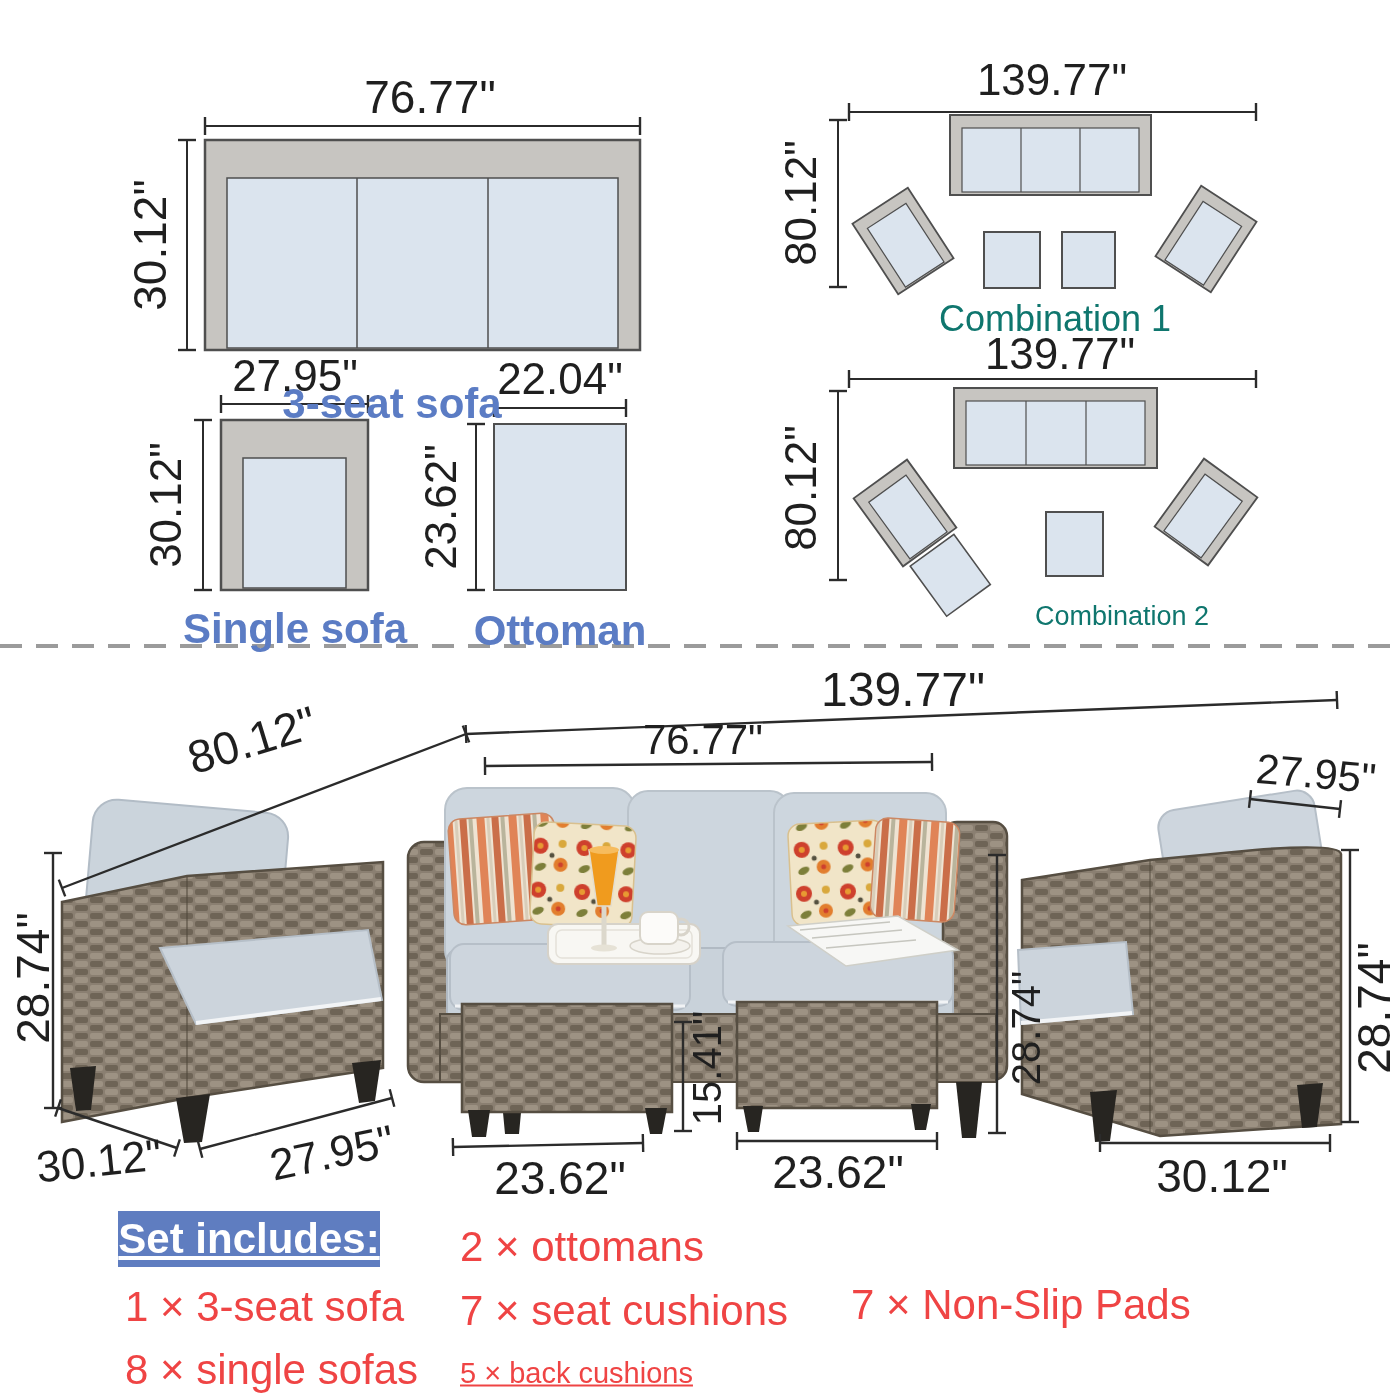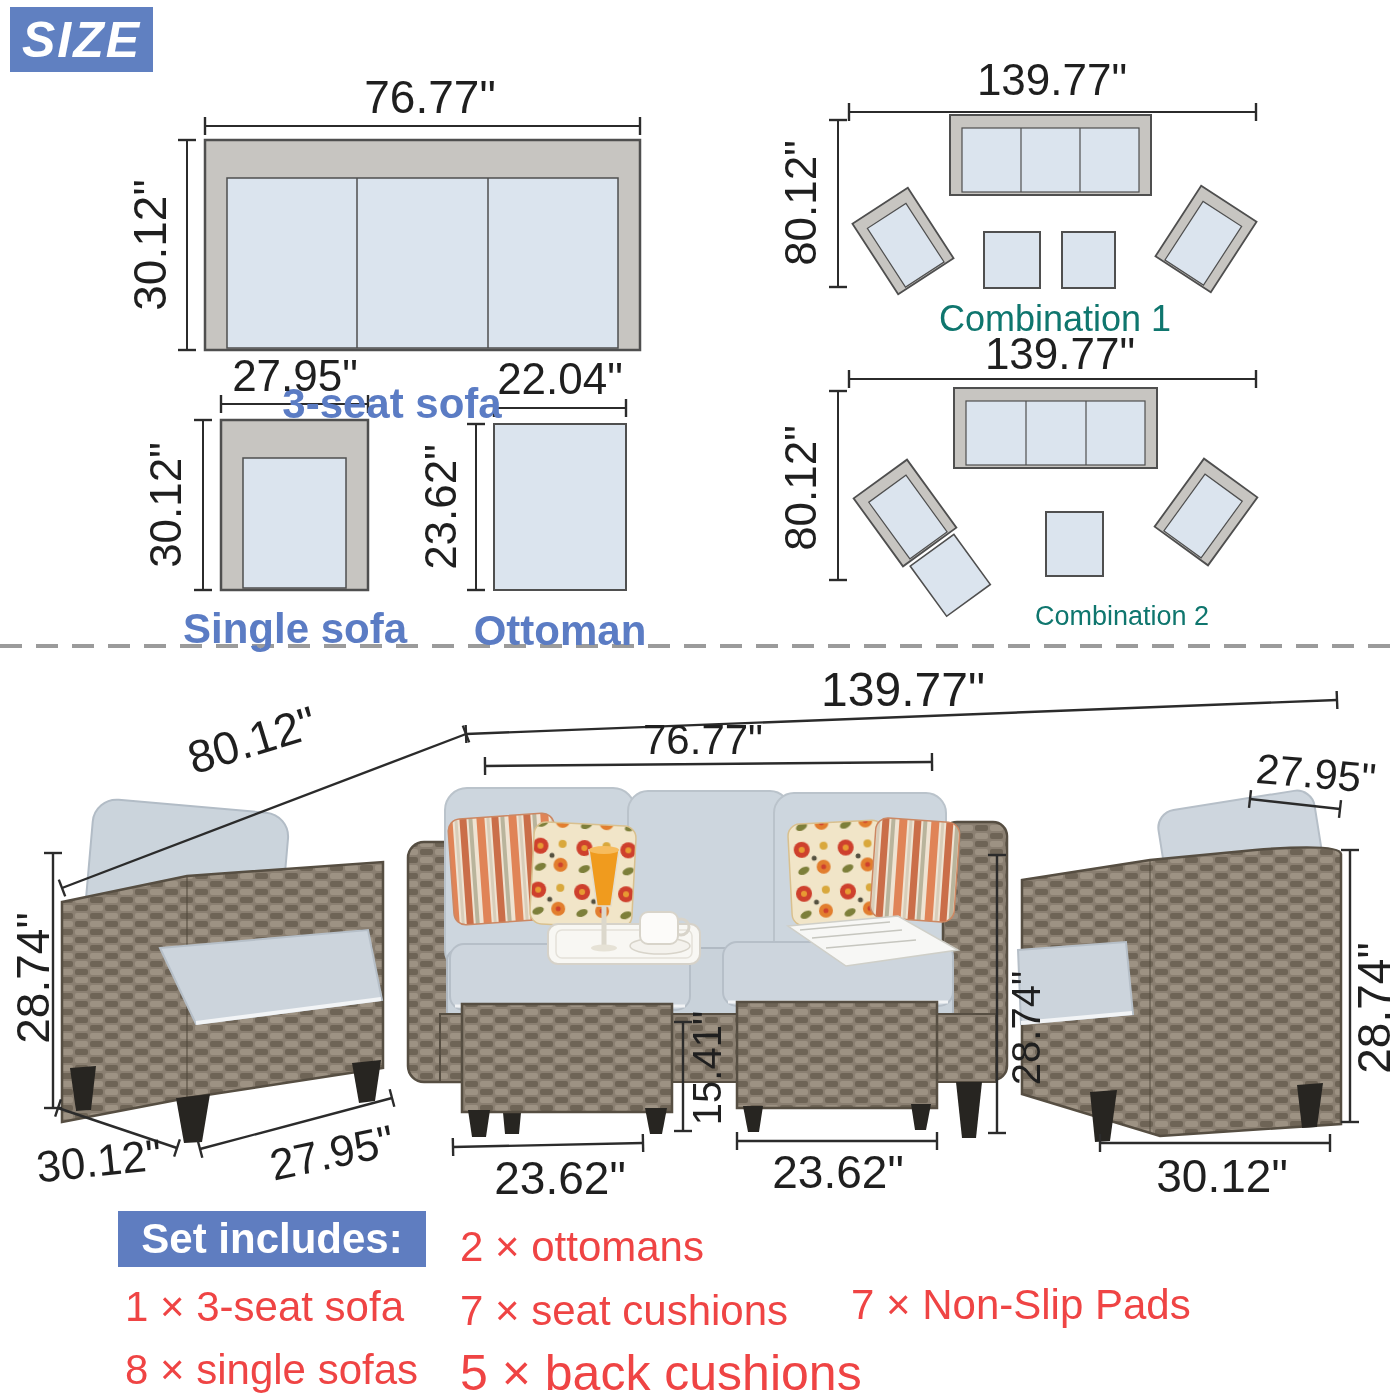--- a/index.html
+++ b/index.html
@@ -10,21 +10,21 @@
        transform:translate(-50%,-50%);}
   .lbl.left{transform:translate(0,-50%);}
   .dim{letter-spacing:0px;}
   .blue{color:#5b7cc4;font-weight:700;}
   .combo{color:#0f766e;font-weight:400;}
   .item{color:#ef4444;font-weight:400;}
   .badge{position:absolute;display:flex;align-items:center;justify-content:center;
          color:#ffffff;font-weight:700;}
   #size-badge{left:10px;top:7px;width:143px;height:65px;background:#6080c1;
               font-size:50px;font-style:italic;letter-spacing:2px;}
-  #set-badge{left:118px;top:1211px;width:308px;height:56px;background:#5f7dc0;font-size:42px;}
+  #set-badge{left:118px;top:1211px;width:262px;height:56px;background:#5f7dc0;font-size:42px;text-decoration:underline;}
 </style>
 </head>
 <body>
 
 <div id="canvas">
 
 <svg id="art" width="1400" height="1400" viewBox="0 0 1400 1400">
   <defs>
     <marker id="tick" markerWidth="22" markerHeight="22" refX="11" refY="11" orient="auto" markerUnits="userSpaceOnUse">
       <line x1="11" y1="2" x2="11" y2="20" stroke="#2b2b2b" stroke-width="2.4"></line>
@@ -218,21 +218,20 @@
     <line x1="200" y1="1149" x2="392" y2="1098" marker-start="url(#tick)" marker-end="url(#tick)"></line>
     <line x1="453" y1="1147" x2="643" y2="1143" marker-start="url(#tick)" marker-end="url(#tick)"></line>
     <line x1="683" y1="1022" x2="683" y2="1131" marker-start="url(#tick)" marker-end="url(#tick)"></line>
     <line x1="737" y1="1141" x2="937" y2="1141" marker-start="url(#tick)" marker-end="url(#tick)"></line>
     <line x1="997" y1="855" x2="997" y2="1133" marker-start="url(#tick)" marker-end="url(#tick)"></line>
     <line x1="1350" y1="850" x2="1350" y2="1122" marker-start="url(#tick)" marker-end="url(#tick)"></line>
     <line x1="1100" y1="1143" x2="1330" y2="1143" marker-start="url(#tick)" marker-end="url(#tick)"></line>
   </g>
 </svg>
 
-<div class="badge" id="size-badge">SIZE</div>
 
 <div class="lbl dim" style="left:430px;top:97px;font-size:46px;">76.77"</div>
 <div class="lbl dim" style="left:150px;top:245px;font-size:46px;transform:translate(-50%,-50%) rotate(-90deg);">30.12"</div>
 <div class="lbl blue" style="left:392px;top:404px;font-size:42px;">3-seat sofa</div>
 
 <div class="lbl dim" style="left:295px;top:376px;font-size:44px;">27.95"</div>
 <div class="lbl dim" style="left:166px;top:505px;font-size:44px;transform:translate(-50%,-50%) rotate(-90deg);">30.12"</div>
 <div class="lbl blue" style="left:295px;top:629px;font-size:42px;">Single sofa</div>
 
 <div class="lbl dim" style="left:560px;top:379px;font-size:44px;">22.04"</div>
@@ -259,16 +258,16 @@
 <div class="lbl dim" style="left:838px;top:1172px;font-size:46px;">23.62"</div>
 <div class="lbl dim" style="left:1026px;top:1028px;font-size:40px;transform:translate(-50%,-50%) rotate(-90deg);">28.74"</div>
 <div class="lbl dim" style="left:1374px;top:1008px;font-size:46px;transform:translate(-50%,-50%) rotate(-90deg);">28.74"</div>
 <div class="lbl dim" style="left:1222px;top:1176px;font-size:46px;">30.12"</div>
 
 <div class="badge" id="set-badge">Set includes:</div>
 <div class="lbl left item" style="left:125px;top:1307px;font-size:42px;">1 × 3-seat sofa</div>
 <div class="lbl left item" style="left:125px;top:1370px;font-size:42px;">8 × single sofas</div>
 <div class="lbl left item" style="left:460px;top:1247px;font-size:42px;">2 × ottomans</div>
 <div class="lbl left item" style="left:460px;top:1311px;font-size:42px;">7 × seat cushions</div>
-<div class="lbl left item" style="left:460px;top:1373px;font-size:50px;">5 × back cushions</div>
+<div class="lbl left item" style="left:460px;top:1373px;font-size:29px;text-decoration:underline;">5 × back cushions</div>
 <div class="lbl left item" style="left:843px;top:1305px;font-size:42px;margin-left:8px;">7 × Non-Slip Pads</div>
 
 </div>
 
 </body></html>

